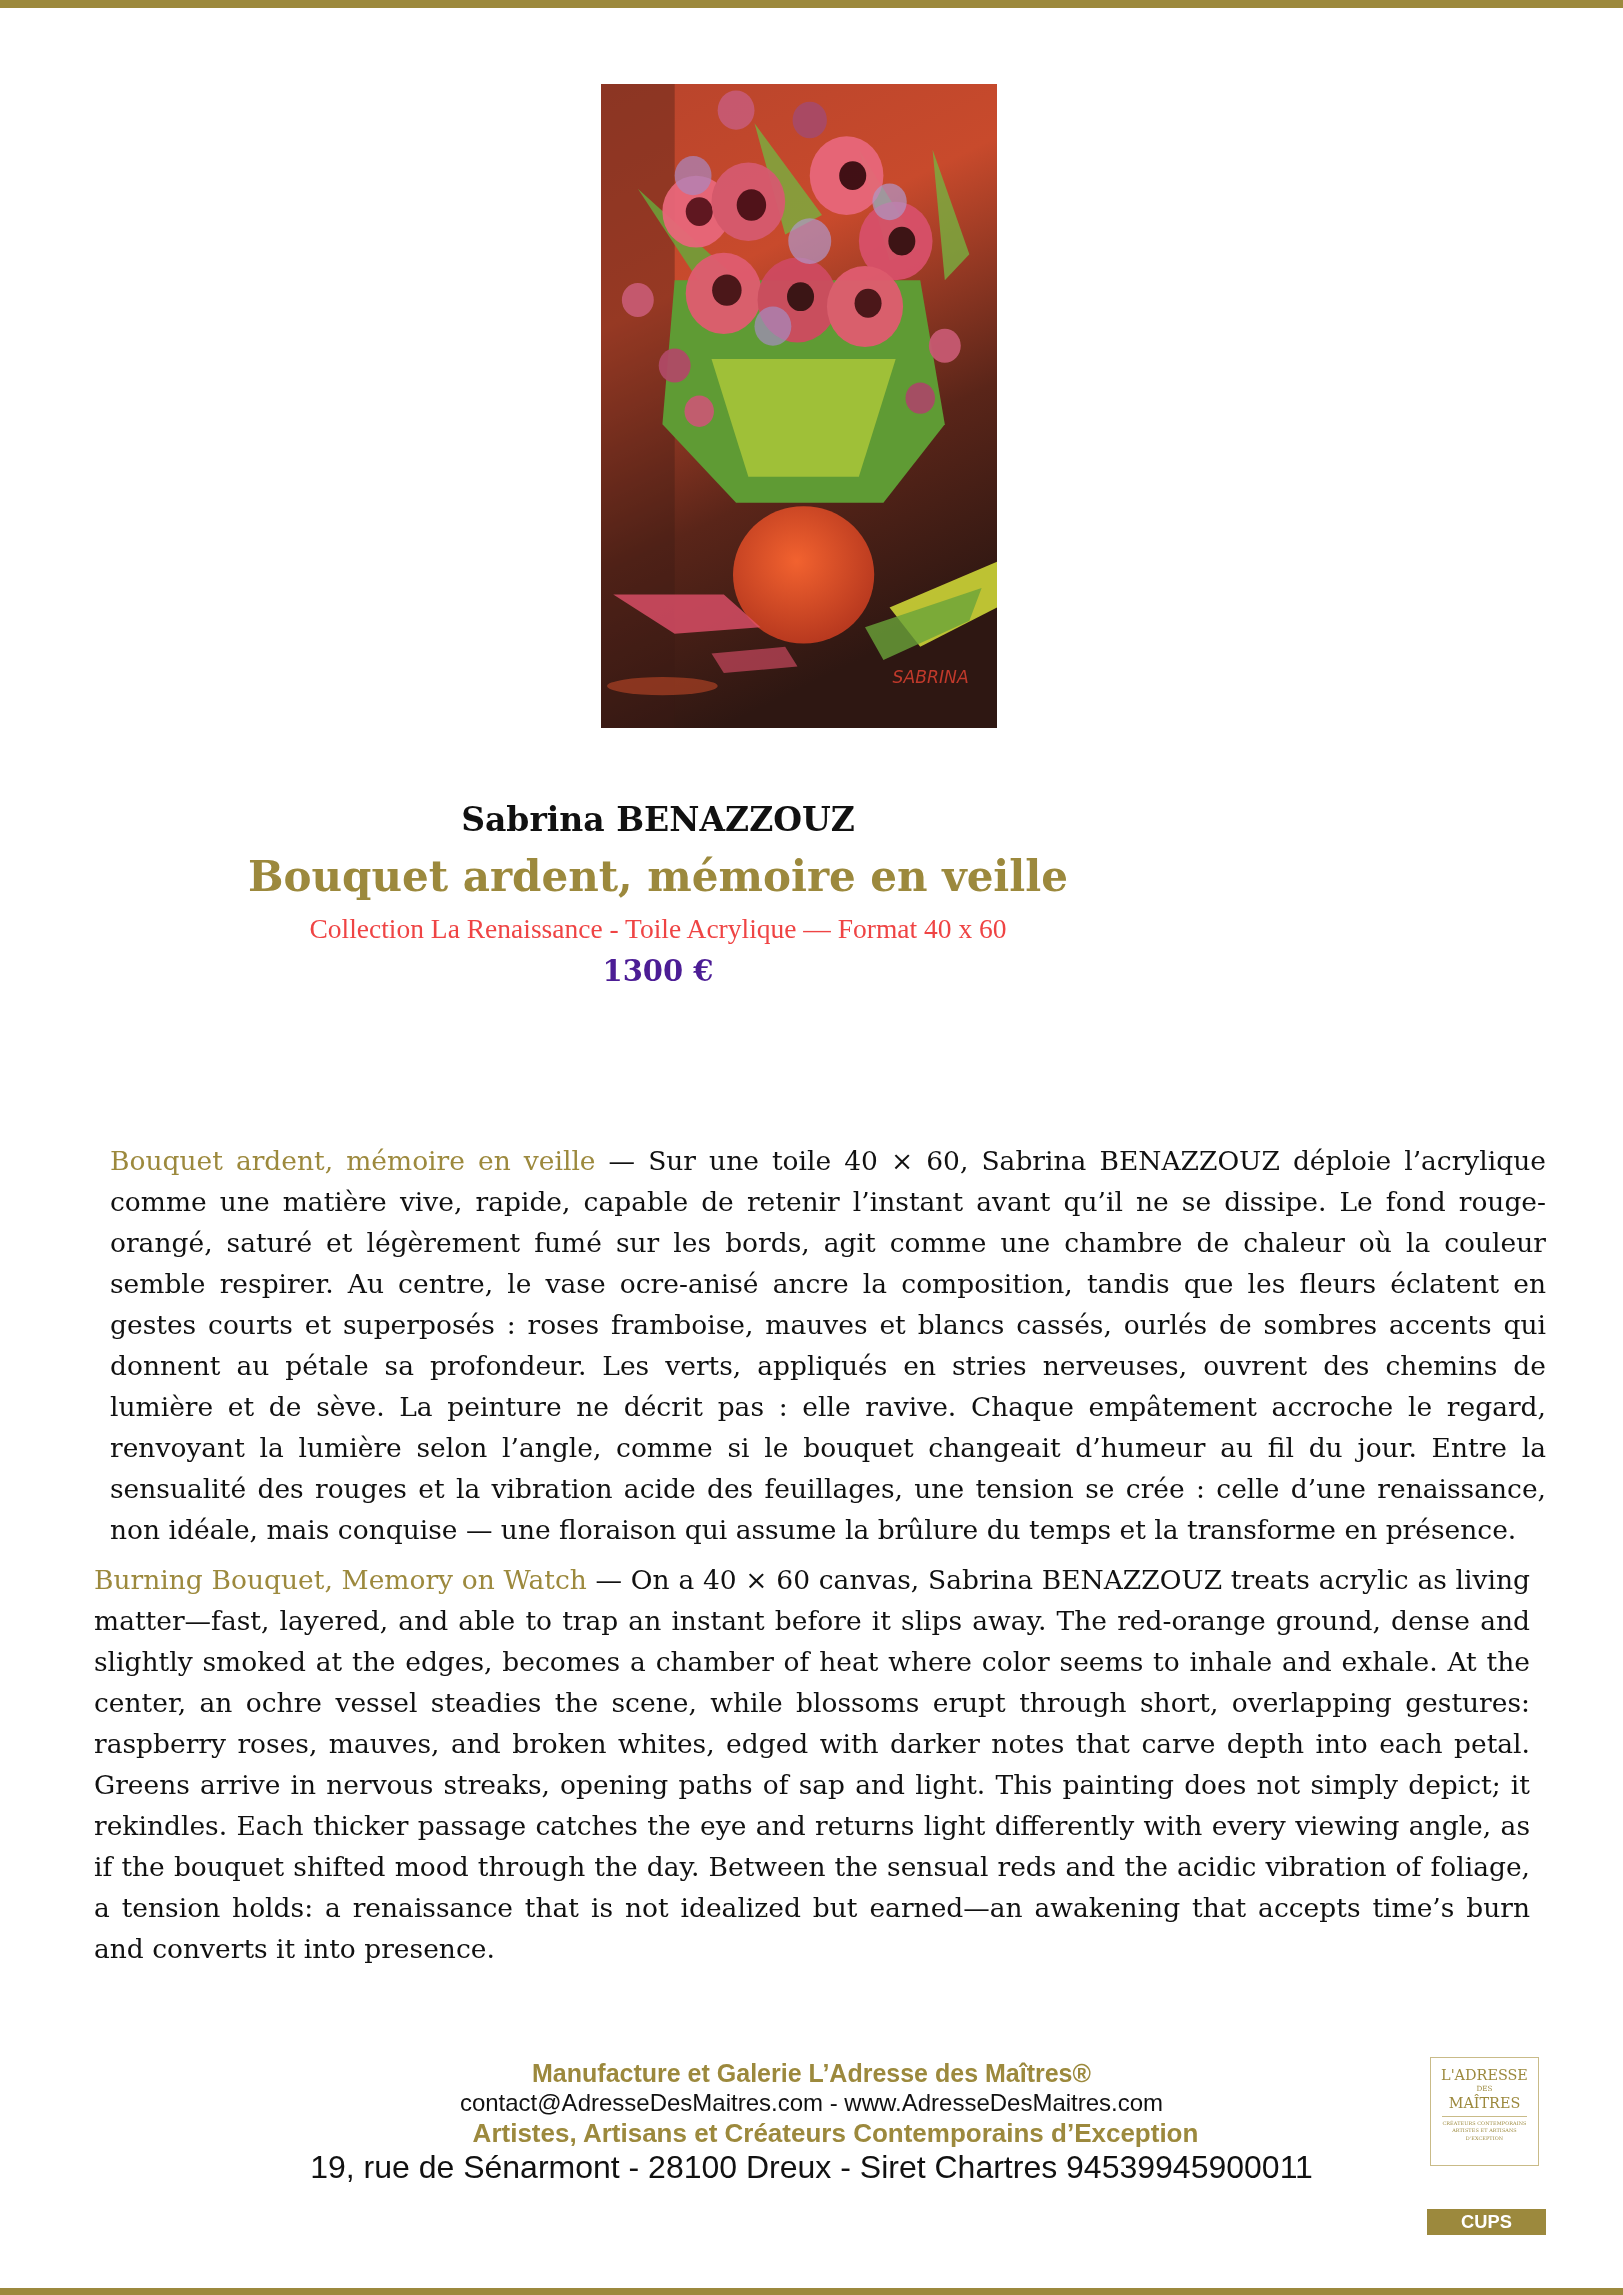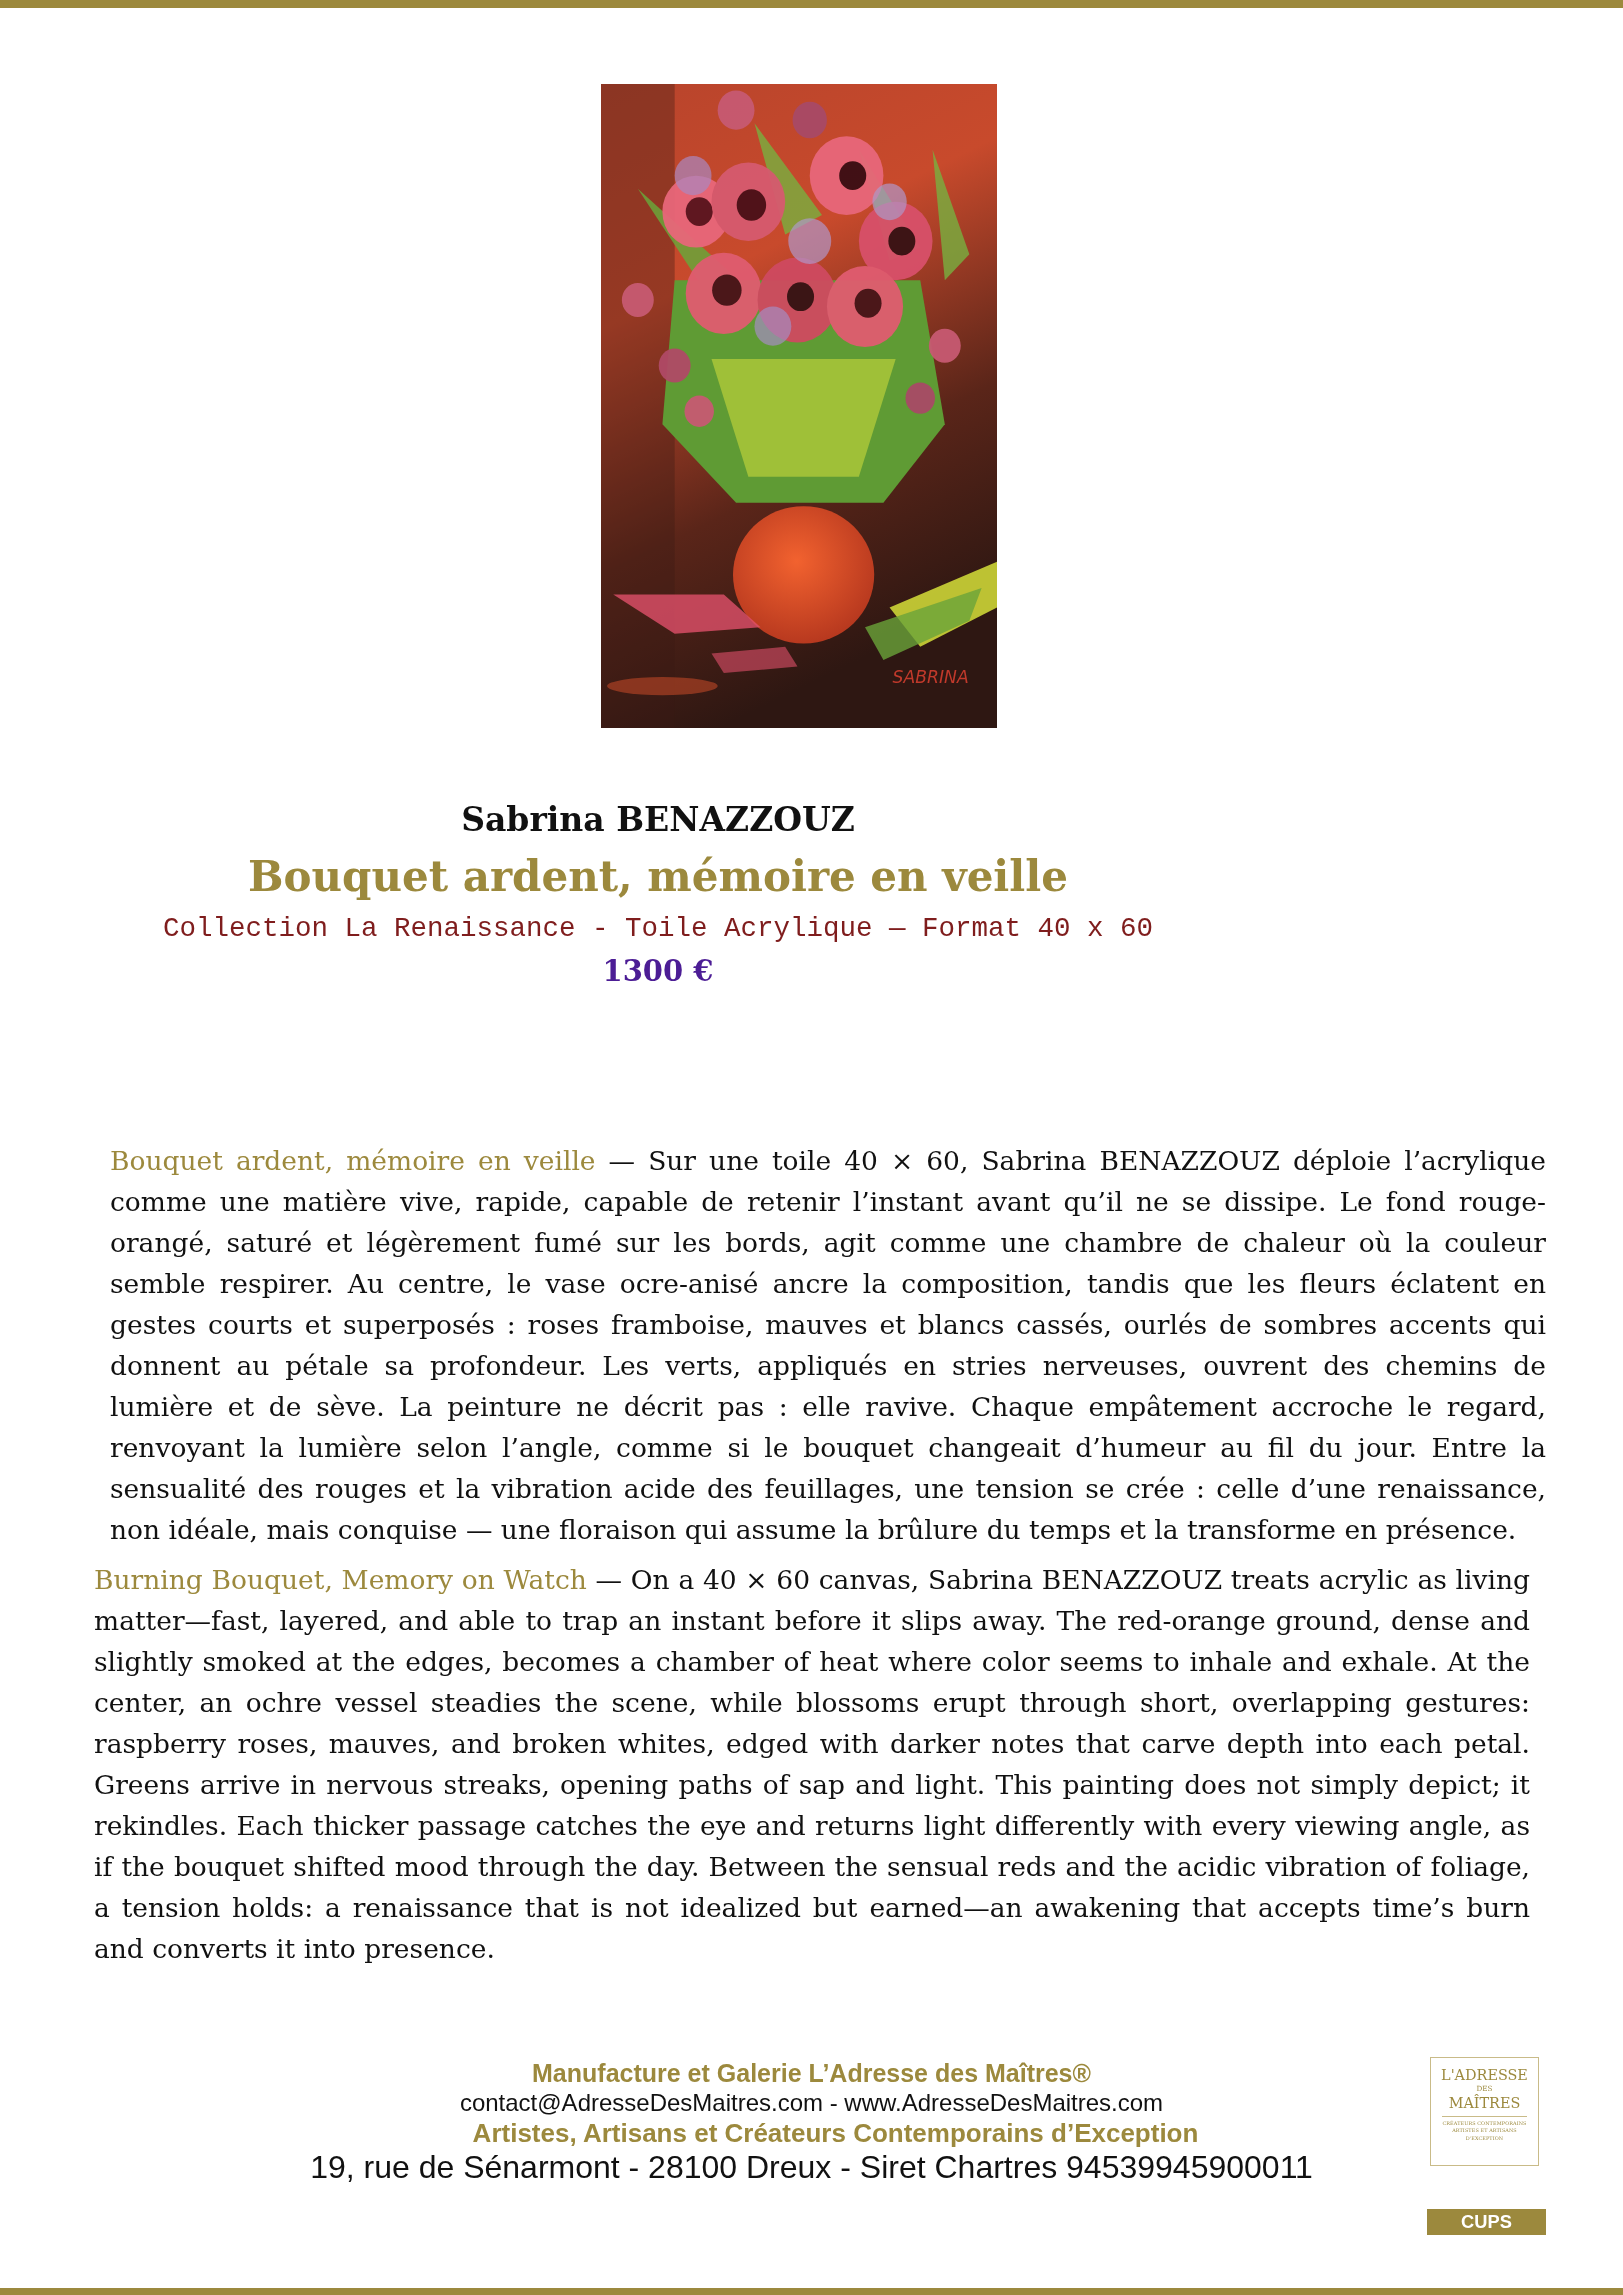--- a/index.html
+++ b/index.html
@@ -7,21 +7,21 @@
     .bar { position: absolute; left: 0; width: 1623px; background: #9c893d; }
     .bar.top { top: 0; height: 7.9px; }
     .bar.bottom { top: 2288px; height: 7.9px; }
 
     .painting { position: absolute; left: 601px; top: 84px; width: 396px; height: 644px; overflow: hidden; }
     .painting svg { width: 100%; height: 100%; display: block; }
 
     .head { position: absolute; left: 0; width: 1316px; text-align: center; }
     .artist { top: 800px; font-family: "DejaVu Serif", serif; font-weight: bold; font-size: 33px; color: #111; }
     .title { top: 852px; font-family: "DejaVu Serif", serif; font-weight: bold; font-size: 42px; color: #9c893d; }
-    .subtitle { top: 913px; font-family: Liberation Mono, monospace; font-size: 27.5px; color: #7f1d1d; }
+    .subtitle { top: 913px; font-family: Liberation Serif, serif; font-size: 27.5px; color: #ef4444; }
     .price { top: 954px; font-family: "DejaVu Serif", serif; font-weight: bold; font-size: 29px; color: #4c1d95; }
 
     .body { position: absolute; left: 94px; width: 1436px; font-family: "DejaVu Serif", serif; font-size: 26.5px; line-height: 41px; text-align: justify; color: #111; }
     .body .lead { color: #9c893d; }
     .p1 { top: 1124px; }
     .p2 { top: 1559px; }
 
     .footer { position: absolute; left: 0; width: 1623px; text-align: center; font-family: "Liberation Sans", sans-serif; }
     .footer .line { position: absolute; left: 0; width: 1623px; text-align: center; white-space: nowrap; }
     .f1 { top: 2059px; font-size: 25px; font-weight: bold; color: #9c893d; }

